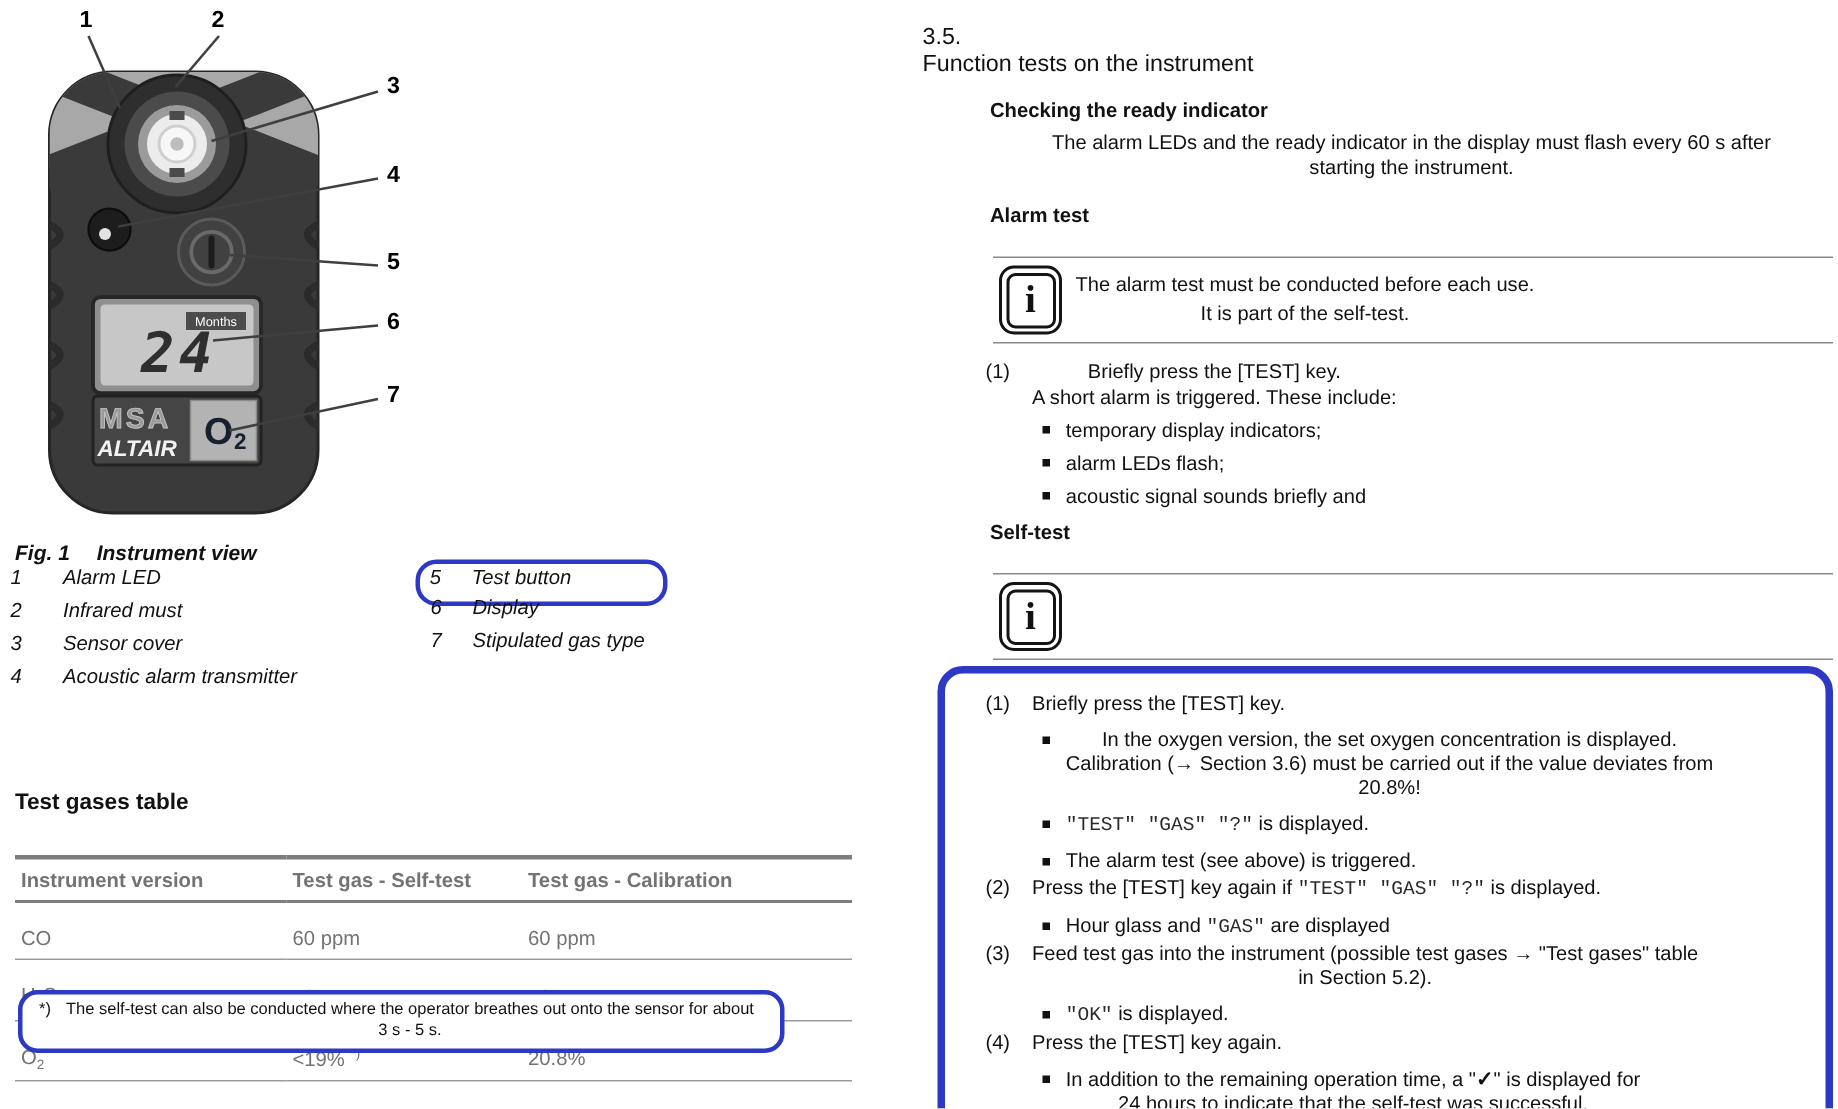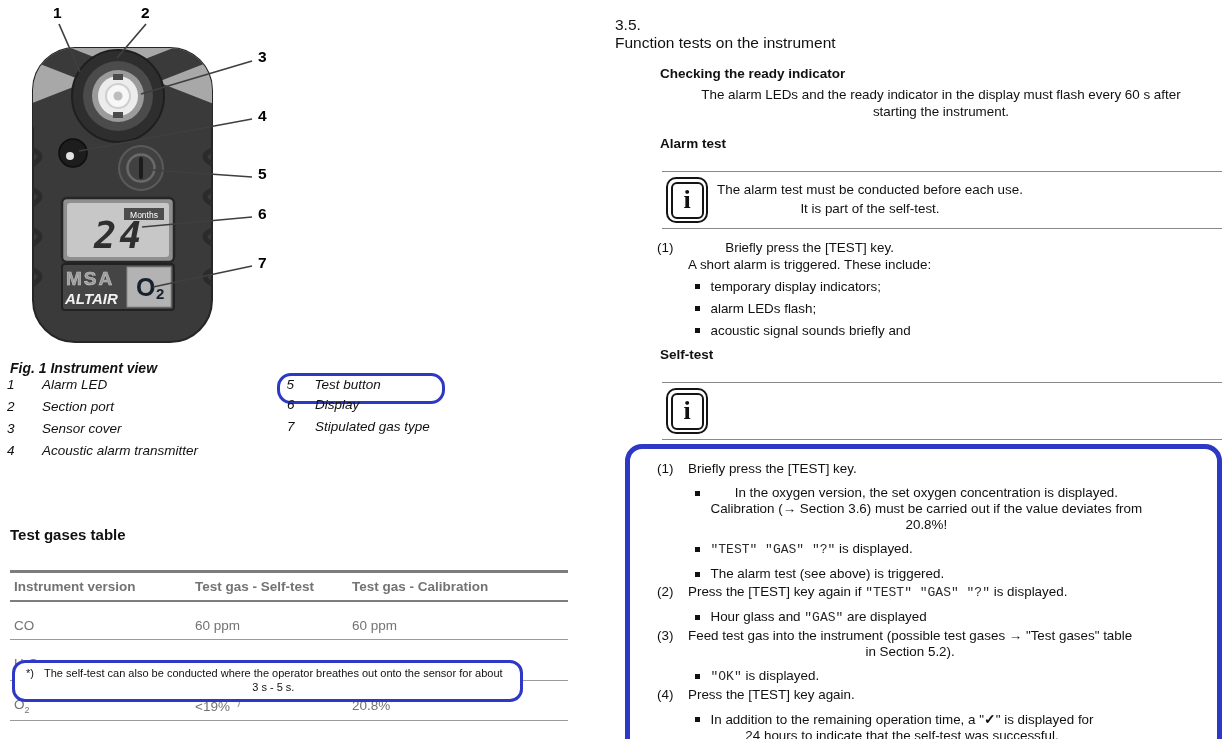--- a/index.html
+++ b/index.html
@@ -2,21 +2,21 @@
 <html><head>
 <meta charset="utf-8">
 <style>
   html,body{margin:0;padding:0;background:#ffffff;}
   .page{position:relative;width:1225px;height:739px;background:#ffffff;overflow:hidden;
         font-family:"Liberation Sans",sans-serif;color:#111;}
 
   
   .fig-area{position:absolute;left:0;top:0;width:430px;height:352px;}
   .fig-caption{position:absolute;left:10px;top:360px;font-size:14px;font-weight:700;font-style:italic;}
-  .fig-caption .cap-label{}
+  .fig-caption .cap-label{margin-right:14px;}
 
   .legend{position:absolute;left:0;top:377px;width:560px;height:100px;font-size:13.5px;font-style:italic;}
   .legend-col1{position:absolute;left:7px;top:0;}
   .legend-col2{position:absolute;left:287px;top:0;}
   .legend-row{display:flex;height:22px;align-items:flex-start;}
   .legend-col1 .legend-num{width:35px;flex:none;}
   .legend-col2 .legend-num{width:28px;flex:none;}
   .legend-hl{border:3.5px solid #2d38c4;border-radius:14px;padding:1px 12px 2px 7px;
              margin:-4.5px -15.5px -6.5px -10.5px;}
 
@@ -160,21 +160,21 @@
   </div>
 
   <div class="legend">
     <div class="legend-col1" id="legend-col-1">
         <div class="legend-row">
           <span class="legend-num">1</span>
           <span>Alarm LED</span>
         </div>
         <div class="legend-row">
           <span class="legend-num">2</span>
-          <span>Section port</span>
+          <span>Infrared must</span>
         </div>
         <div class="legend-row">
           <span class="legend-num">3</span>
           <span>Sensor cover</span>
         </div>
         <div class="legend-row">
           <span class="legend-num">4</span>
           <span>Acoustic alarm transmitter</span>
         </div>
       </div>

